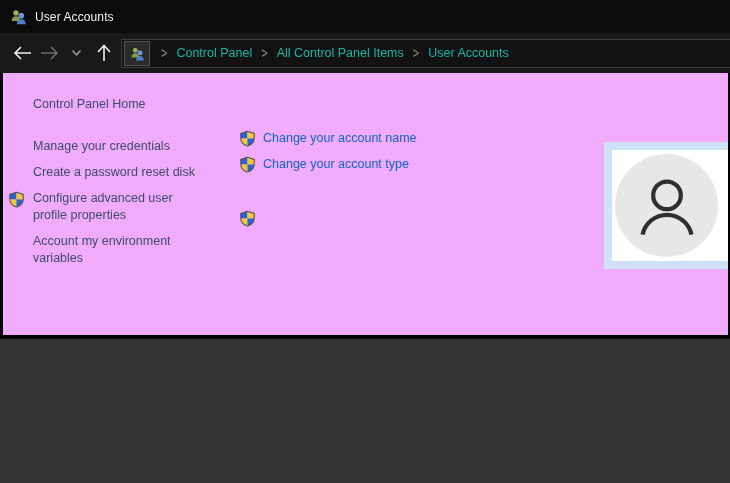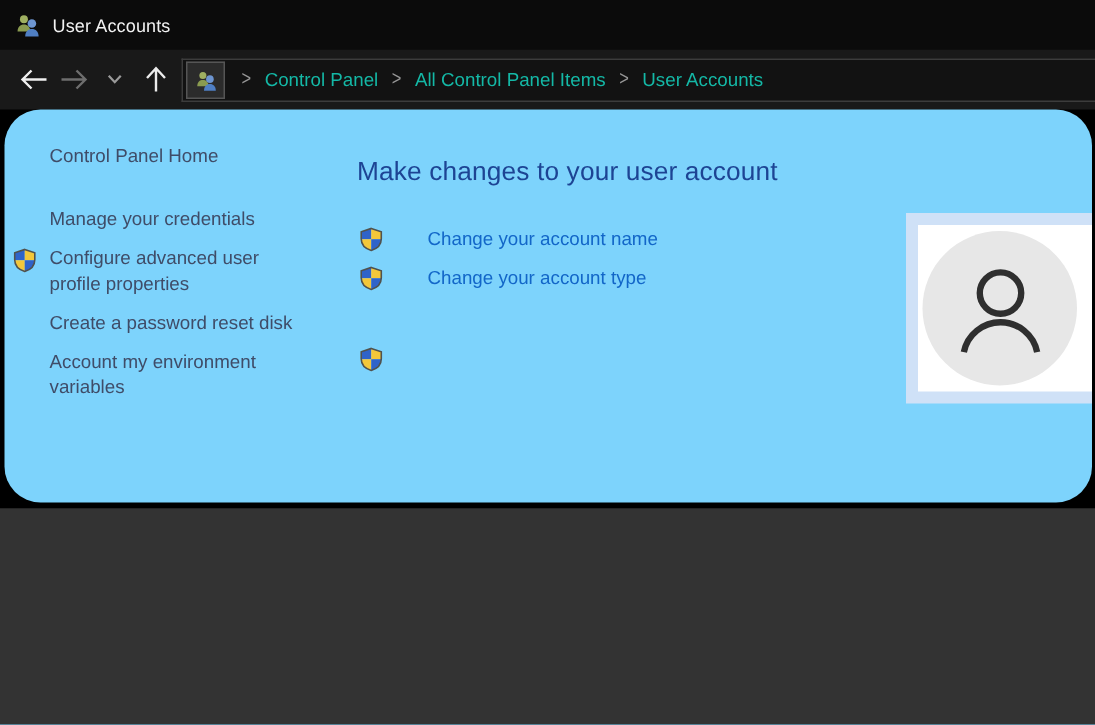--- a/index.html
+++ b/index.html
@@ -34,21 +34,21 @@
   .crumb-icon-btn {
     width:26px; height:25px; background:#2b2b2b; border:1px solid #555;
     display:flex; align-items:center; justify-content:center; margin-right:2px; flex:0 0 auto;
   }
   .crumb-sep { color:#969696; font-size:11px; padding:0 9px; transform:scaleY(1.25); }
   .crumb-item { color:#14b8a6; font-size:12.5px; white-space:nowrap; }
 
   
   .content {
     position:absolute; top:73px; left:3px; right:2px; bottom:4px;
-    background:#7dd3fc; display:flex;border-radius:24px;
+    background:#f0abfc; display:flex;
   }
 
   
   .sidebar { width:235px; flex:0 0 auto; padding:24px 0 0 30px; }
   .side-home { color:#3f4c68; font-size:12.5px; margin-bottom:27px; }
   .side-item {
     position:relative; width:168px; color:#3f4c68; font-size:12.5px;
     line-height:17px; margin-bottom:9px;
   }
   .side-item .side-shield { position:absolute; left:-25px; top:1px; width:17px; height:17px; }
@@ -58,21 +58,21 @@
   .page-heading { color:#1d4494; font-size:17.5px; font-weight:400; letter-spacing:.1px; }
   .settings-link {
     display:inline-block; margin:25px 0 0 24px;
     color:#1266c8; font-size:12.5px; cursor:pointer;
   }
   .link-group { margin-left:1px; }
   .group-1 { margin-top:21px; }
   .group-2 { margin-top:28px; }
   .task-row { display:flex; align-items:center; height:26px; }
   .task-row .shield { width:17px; height:17px; margin-right:7px; flex:0 0 auto; }
-  .task-link { color:#1266c8; font-size:12.5px; cursor:pointer;margin-left:22px; }
+  .task-link { color:#1266c8; font-size:12.5px; cursor:pointer; }
   .task-link.underlined { text-decoration:underline; }
 
   
   .avatar-frame {
     position:absolute; top:69px; left:601px; right:0; height:127px;
     background:#cfe1f7; padding:8px 0 8px 8px;
   }
   .avatar-inner {
     width:100%; height:100%; background:#fff;
     display:flex; align-items:center; justify-content:flex-start; padding-left:3px;
@@ -162,35 +162,34 @@
   </div>
 
   <div class="content">
 
     <div class="sidebar">
       <div class="side-home" style="margin-bottom:27px;">Control Panel Home</div>
       <div class="side-item">
         <span>Manage your credentials</span>
       </div>
       <div class="side-item">
+        <span>Create a password reset disk</span>
+      </div>
+      <div class="side-item">
         <svg class="side-shield" viewBox="0 0 16 16">
             <use href="#sym-shield"></use>
           </svg>
         <span>Configure advanced user profile properties</span>
       </div>
       <div class="side-item">
-        <span>Create a password reset disk</span>
-      </div>
-      <div class="side-item">
         <span>Account my environment variables</span>
       </div>
     </div>
 
     <div class="main">
-      <div class="page-heading">Make changes to your user account</div>
 
 
       <div class="link-group group-1">
         <div class="task-row">
           <svg class="shield" viewBox="0 0 16 16">
               <use href="#sym-shield"></use>
             </svg>
           <span class="task-link">Change your account name</span>
         </div>
         <div class="task-row">

